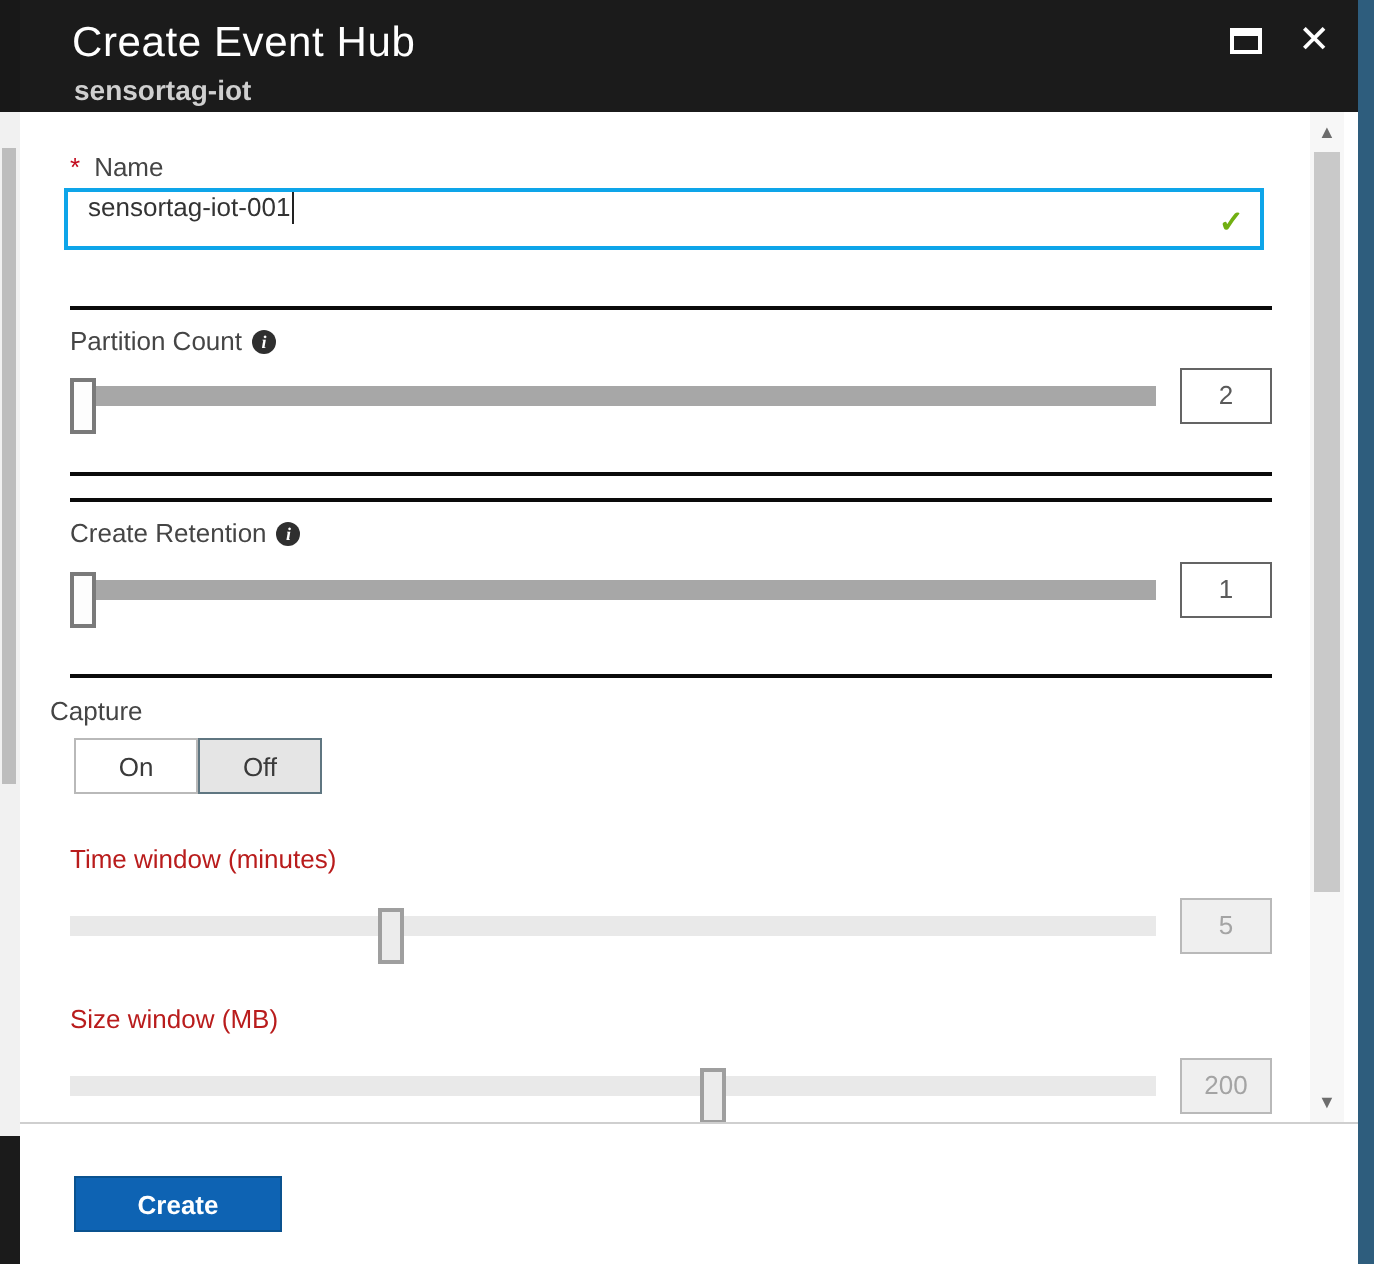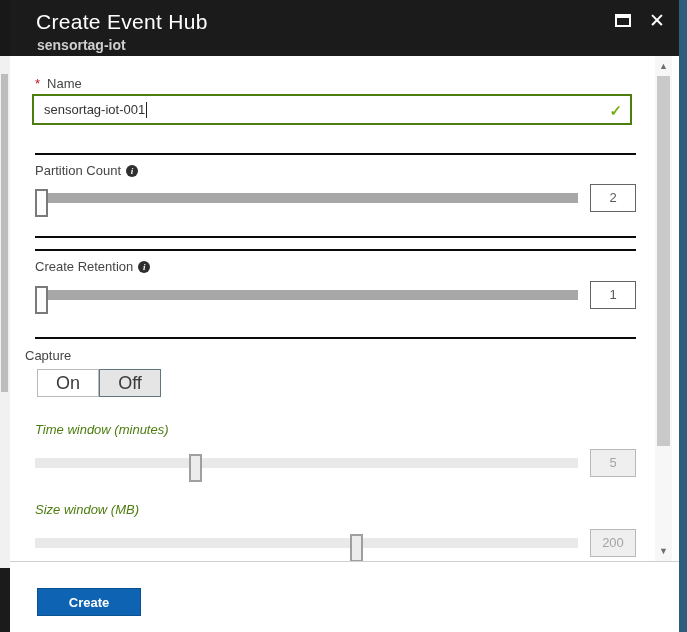--- a/index.html
+++ b/index.html
@@ -30,40 +30,40 @@
 
   
   .scrollbar { position: absolute; right: 7px; top: 0; width: 17px; height: 505px; background: #f7f7f7; }
   .scrollbar .arrow { position: absolute; left: 0; width: 17px; height: 16px; color: #6d6d6d; font-size: 9px; text-align: center; line-height: 16px; }
   .scrollbar .arrow.up { top: 2px; }
   .scrollbar .arrow.down { bottom: 2px; }
   .scrollbar .sb-thumb { position: absolute; left: 2px; top: 20px; width: 13px; height: 370px; background: #c9c9c9; }
 
   
   .field-label { position: absolute; font-size: 13px; color: #454545; display: flex; align-items: center; gap: 5px; }
-  .field-label.disabled { color: #4d7c0f; font-style: italic; }
+  .field-label.disabled { color: #b91c1c; }
   .req { color: #c20b1e; margin-right: 2px; font-size: 13px; }
   .info-icon { display: inline-block; width: 12px; height: 12px; border-radius: 50%; background: #2f2f2f; color: #fff; font-size: 9px; font-weight: bold; text-align: center; line-height: 12px; font-family: "Liberation Serif", serif; font-style: italic; }
 
   .divider { position: absolute; left: 25px; width: 601px; height: 0; border-top: 2px solid #0a0a0a; }
   .name-label { left: 25px; top: 20px; }
-  .name-input { position: absolute; left: 22px; top: 38px; width: 600px; height: 31px; border: 2px solid #4d7c0f; background: #fff; display: flex; align-items: center; padding: 0 26px 0 10px; font-size: 13px; color: #333; cursor: text; }
+  .name-input { position: absolute; left: 22px; top: 38px; width: 600px; height: 31px; border: 2px solid #0ea5e9; background: #fff; display: flex; padding: 0 26px 0 10px; font-size: 13px; color: #333; cursor: text; }
   .caret { display: inline-block; width: 1px; height: 16px; background: #222; margin-left: 1px; }
   .valid-check { position: absolute; right: 8px; top: 6px; color: #71af11; font-size: 15px; font-weight: bold; }
 
   .slider-row { position: absolute; left: 25px; width: 601px; height: 30px; }
   .slider-track { position: absolute; left: 0; top: 10px; width: 543px; height: 10px; background: #a7a7a7; }
   .slider-handle { position: absolute; top: -4px; width: 13px; height: 28px; background: #fdfdfd; border: 2px solid #7a7a7a; }
   .slider-value { position: absolute; right: 0; top: 1px; width: 46px; height: 28px; border: 1px solid #646464; background: #fff; color: #5a5a5a; font-size: 13px; text-align: center; line-height: 26px; }
   .slider-row.disabled .slider-track { background: #e9e9e9; }
   .slider-row.disabled .slider-handle { background: #ececec; border-color: #9f9f9f; }
   .slider-row.disabled .slider-value { background: #efefef; border-color: #b9b9b9; color: #a4a4a4; }
 
   .toggle-group { position: absolute; left: 27px; display: flex; }
-  .toggle-btn { width: 62px; height: 28px; font-size: 18px; color: #3a3a3a; display: flex; align-items: center; justify-content: center; cursor: pointer; }
+  .toggle-btn { width: 62px; height: 28px; font-size: 13px; color: #3a3a3a; display: flex; align-items: center; justify-content: center; cursor: pointer; }
   .toggle-btn.off-state { background: #fff; border: 1px solid #b9b9b9; }
   .toggle-btn.on-state { background: #e5e5e5; border: 1px solid #5f7681; }
 
   
   .blade-footer { position: absolute; left: 0; top: 561px; width: 669px; height: 71px; background: #fff; border-top: 1px solid #cfcfcf; }
   .create-button { position: absolute; left: 27px; top: 26px; width: 104px; height: 28px; background: #0e63b3; color: #fff; font-size: 13px; font-weight: bold; border: 1px solid #0a528f; cursor: pointer; font-family: "Liberation Sans", sans-serif; }
 </style>
 </head>
 <body>
 

